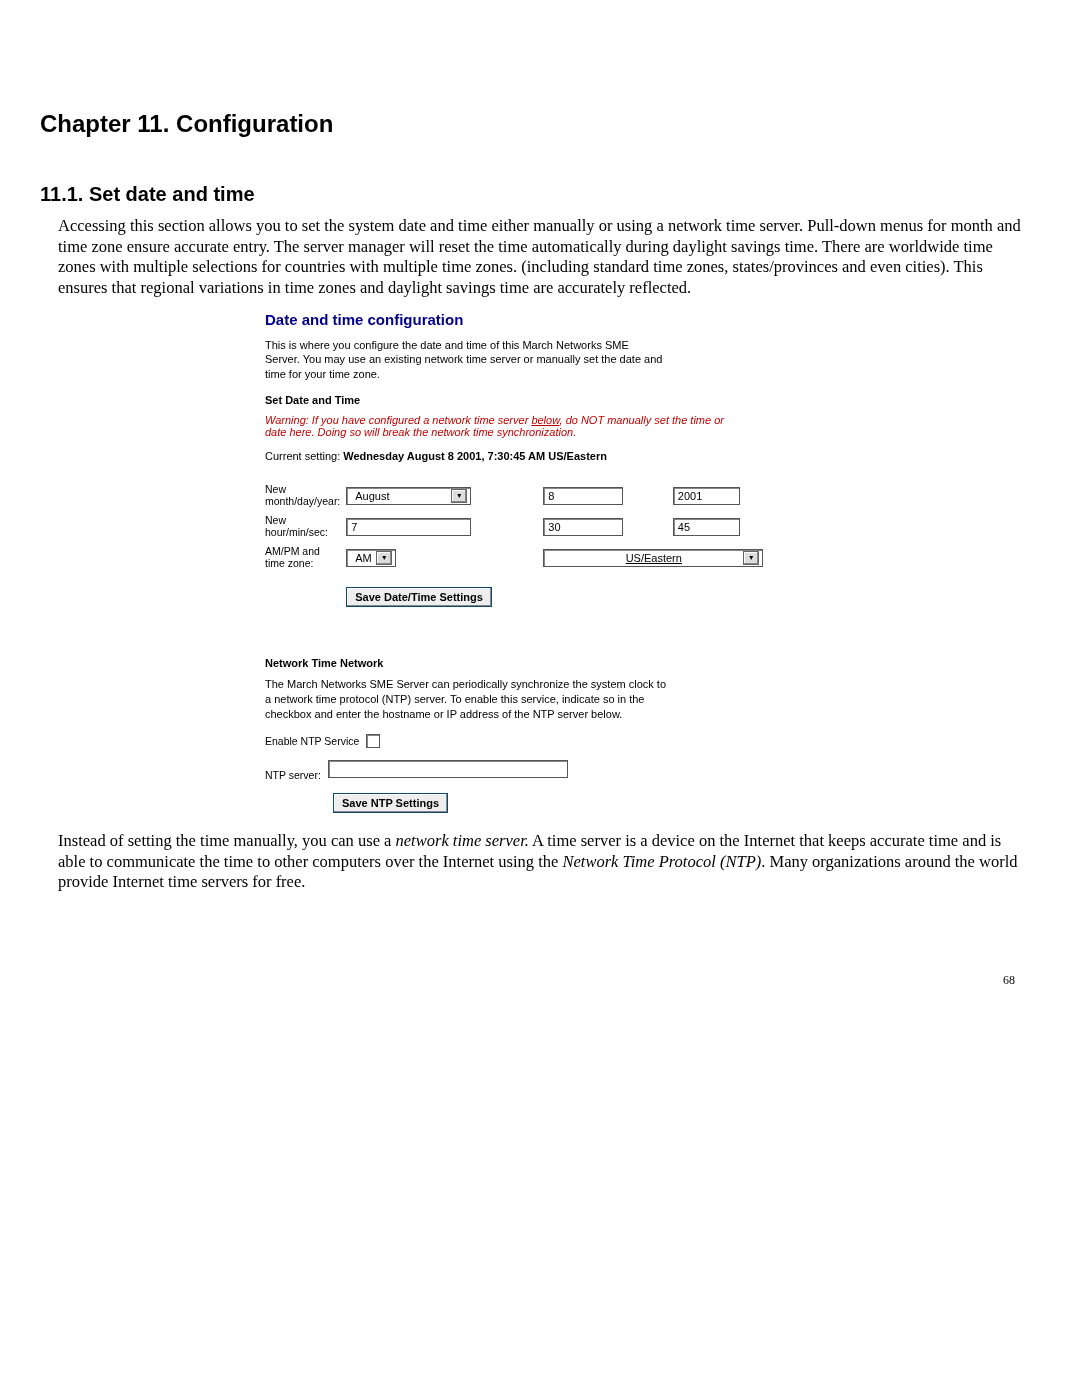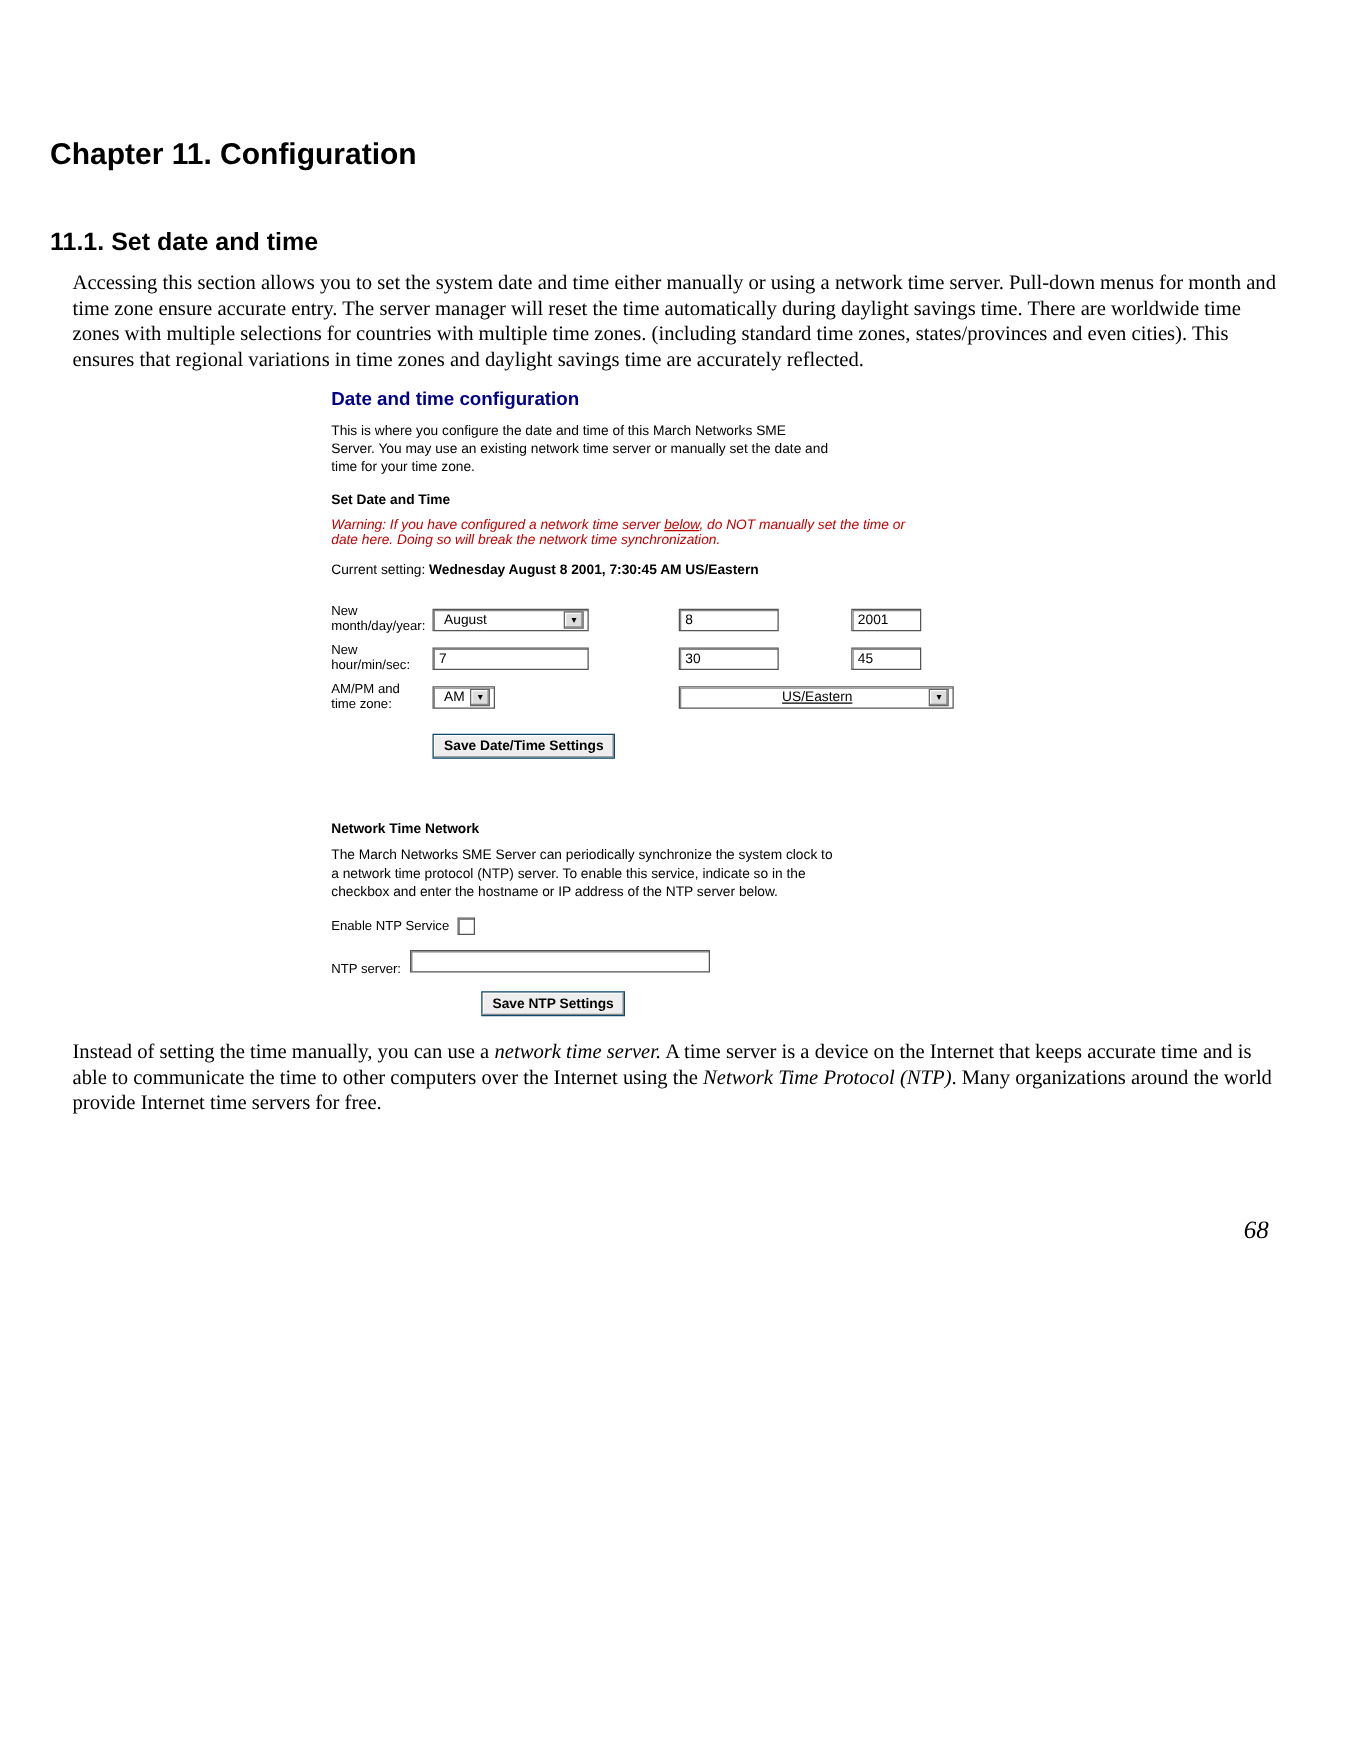--- a/index.html
+++ b/index.html
@@ -102,21 +102,21 @@
     background: #ddd;
     display: inline-flex;
     justify-content: center; align-items: center;
     font-size: 8px;
     box-shadow: inset -1px -1px 0 #888, inset 1px 1px 0 #fff;
   }
   .txt { width: 80px; }
 
   .w-month  { width: 125px; }
   .w-day    { width: 80px; }
-  .w-year   { width: 56px; }
+  .w-year   { width: 67px; }
   .w-ampm   { width: 50px; }
   .w-tz     { width: 220px; justify-content: center; position: relative; text-decoration: underline; }
   .w-tz .caret { position: absolute; right: 3px; }
   .w-ntp    { width: 240px; }
 
   .btn {
     display: inline-block;
     border: 1px solid #0c4a6e;
     background: #eee;
     box-shadow: inset -1px -1px 0 #888, inset 1px 1px 0 #fff;
@@ -134,22 +134,21 @@
     box-shadow: inset 1px 1px 0 #888;
     vertical-align: middle;
     margin-left: 4px;
   }
 
   .ntprow { margin-bottom: 12px; }
   .ntprow .lab { display: inline-block; min-width: 60px; font-size: 10.5px; vertical-align: middle; }
 
   .pagenum {
     text-align: right;
-    font-style: italic;
-    font-size: 20px;
+    font-size: 12px;
     margin-top: 80px;
     padding-right: 10px;
   }
 
   em.serif { font-style: italic; }
 </style>
 </head>
 <body>
 
 <div class="page">
@@ -232,21 +231,21 @@
     <div class="ntprow">
       <span class="lab">Enable NTP Service</span>
       <span class="check"></span>
     </div>
 
     <div class="ntprow">
       <span class="lab">NTP server:</span>
       <span class="txt w-ntp"></span>
     </div>
 
-    <div class="ntprow" style="margin-left:120px">
+    <div class="ntprow" style="margin-left:68px">
       <span class="btn">Save NTP Settings</span>
     </div>
 
   </div>
 
   <p class="outro">
     <span>Instead of setting the time manually, you can use a </span><em class="serif">network time server.</em><span> A time server is a device on the Internet that keeps accurate time and is able to communicate the time to other computers over the Internet using the </span><em class="serif">Network Time Protocol (NTP)</em><span>. Many organizations around the world provide Internet time servers for free.</span>
   </p>
 
   <div class="pagenum">68</div>

